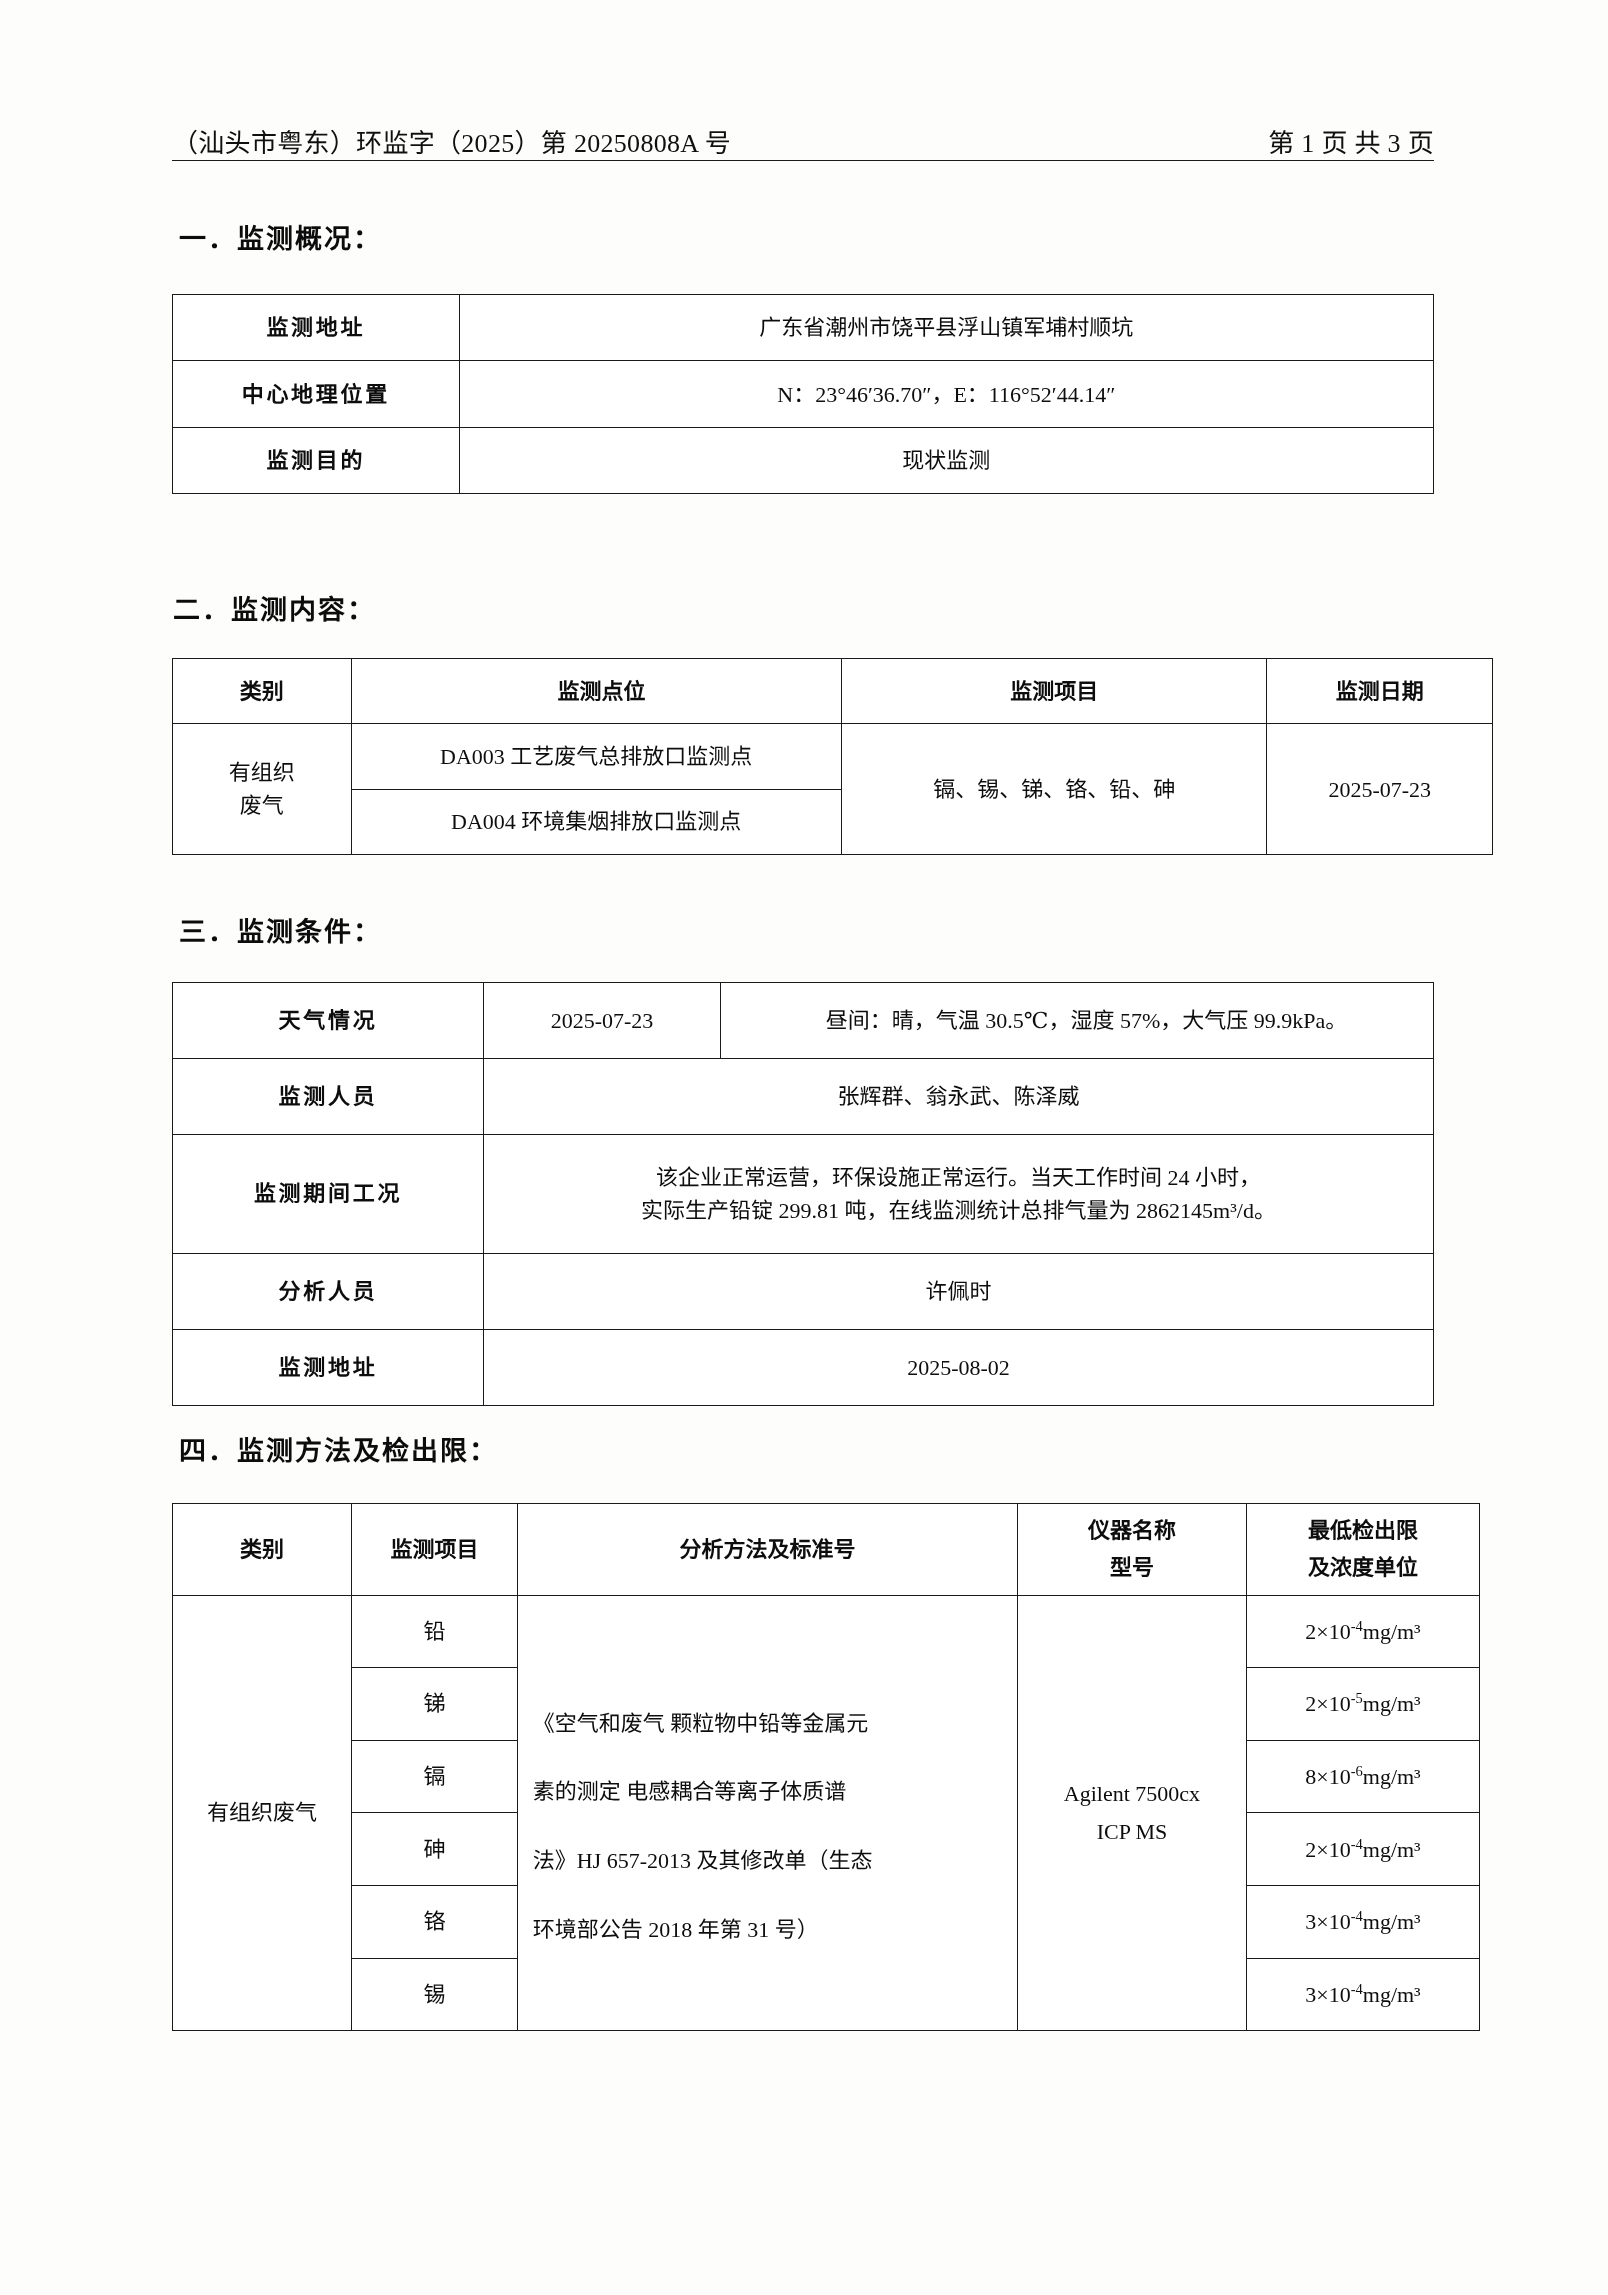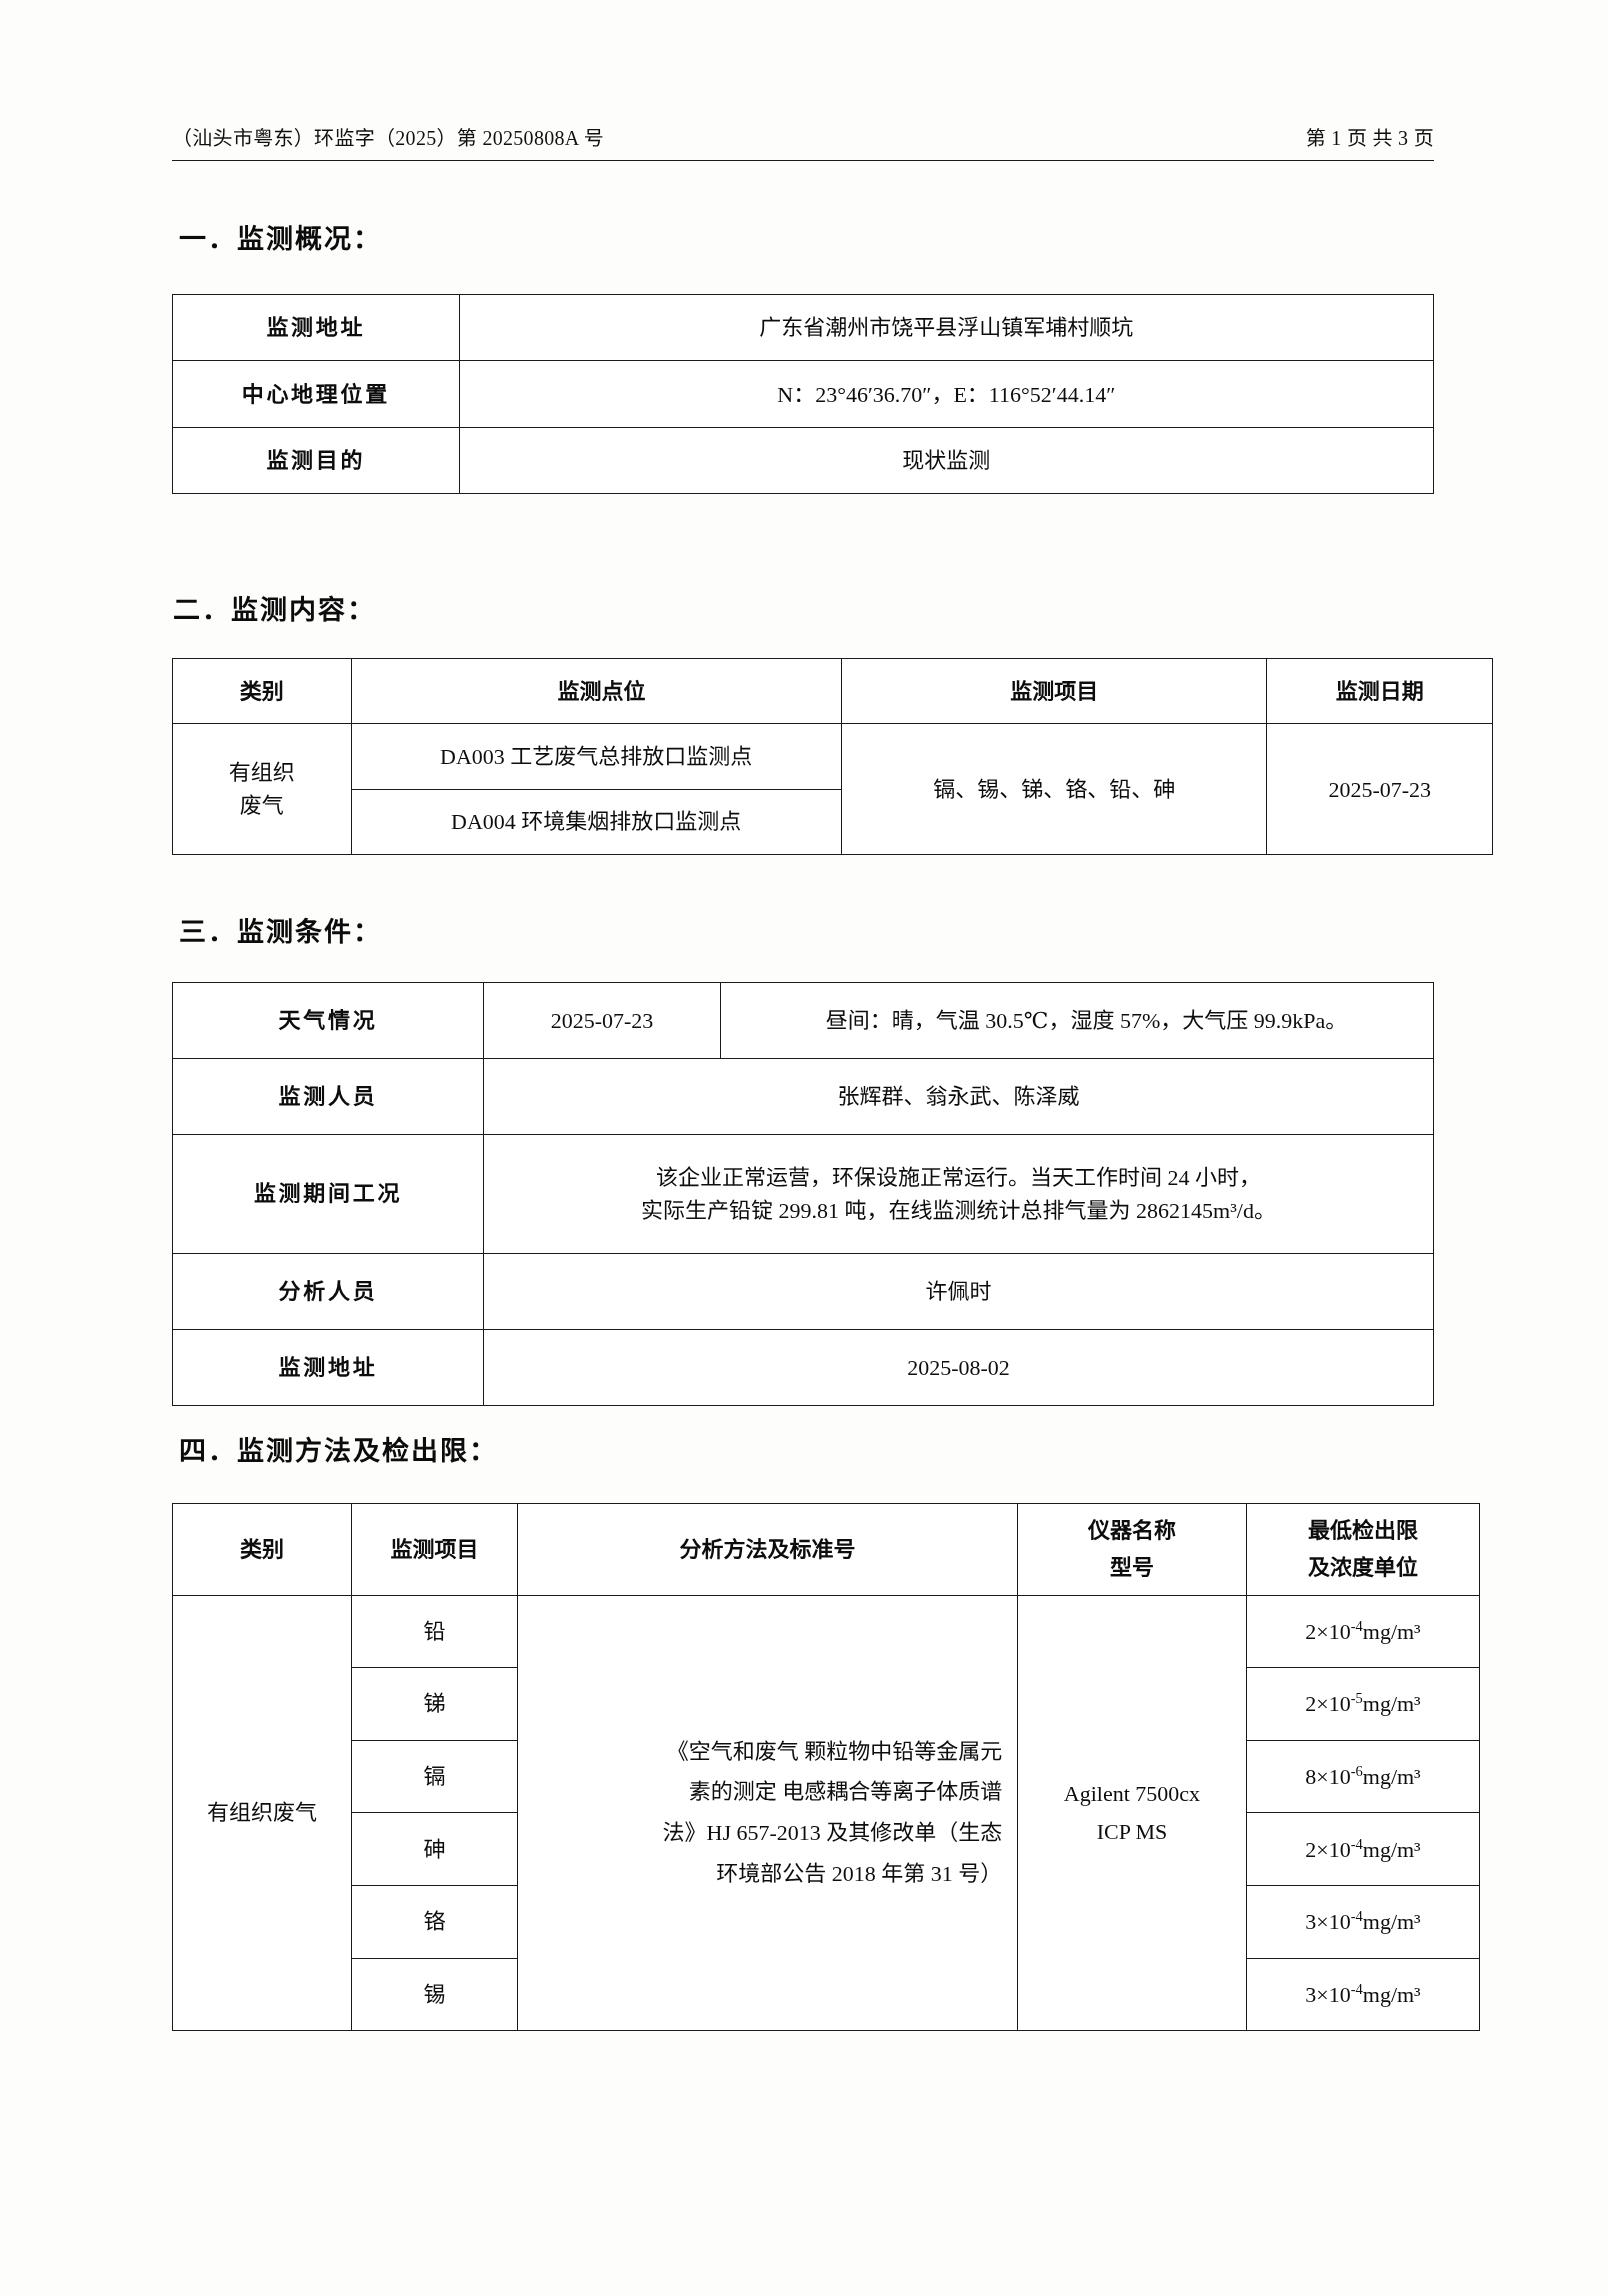--- a/index.html
+++ b/index.html
@@ -29,21 +29,21 @@
   }
   
   .page-header {
     position: absolute;
     left: 172px;
     top: 122px;
     width: 1262px;
     display: flex;
     justify-content: space-between;
     align-items: flex-end;
-    font-size: 20px;
+    font-size: 26px;
     letter-spacing: 0.3px;
     color: #101010;
   }
   .page-header .hdr-left { white-space: nowrap; }
   .page-header .hdr-right { white-space: nowrap; }
   .header-rule {
     position: absolute;
     left: 172px;
     top: 160px;
     width: 1262px;
@@ -127,23 +127,24 @@
     padding: 5.3px 4px;
   }
   #table-methods th.m1 { width: 170px; }
   #table-methods th.m2 { width: 157px; }
   #table-methods th.m3 { width: 491px; }
   #table-methods th.m4 { width: 220px; }
   #table-methods th.m5 { width: 224px; }
   #table-methods td.item { height: 61px; }
   .method-text {
     display: block;
-    text-align: right;
+    text-align: left;
     line-height: 1.85;
     padding: 0 10.7px;
+    margin-top: 28px;
   }
   sup { font-size: 0.66em; vertical-align: super; }
   .unit { white-space: nowrap; }
   .instrument-line { display: block; line-height: 1.7; }
 </style>
 </head>
 <body>
 
 <div class="page">
   <div class="sheet">

